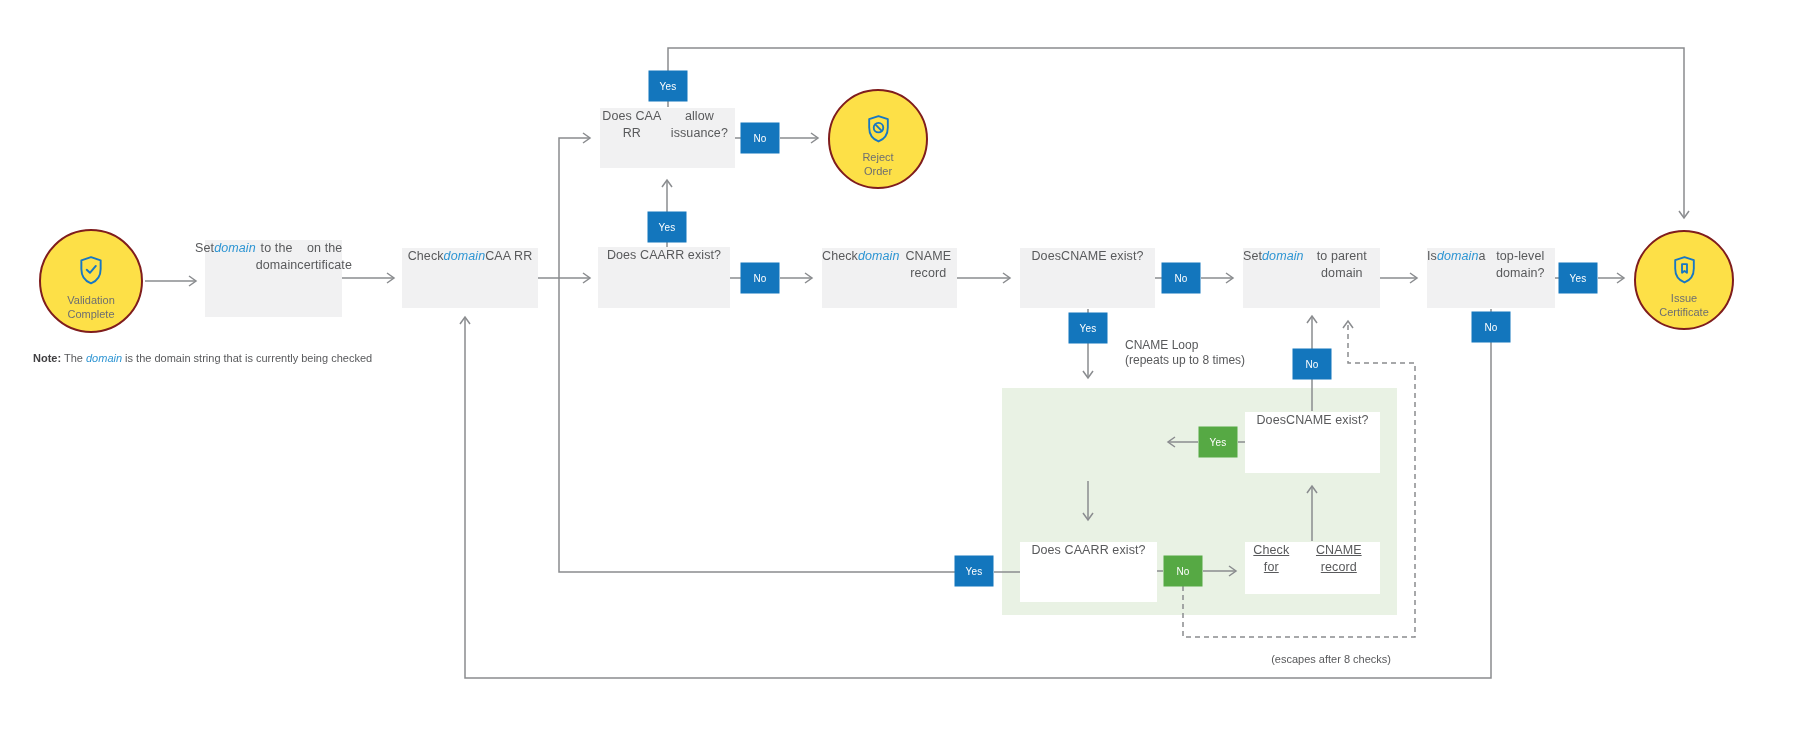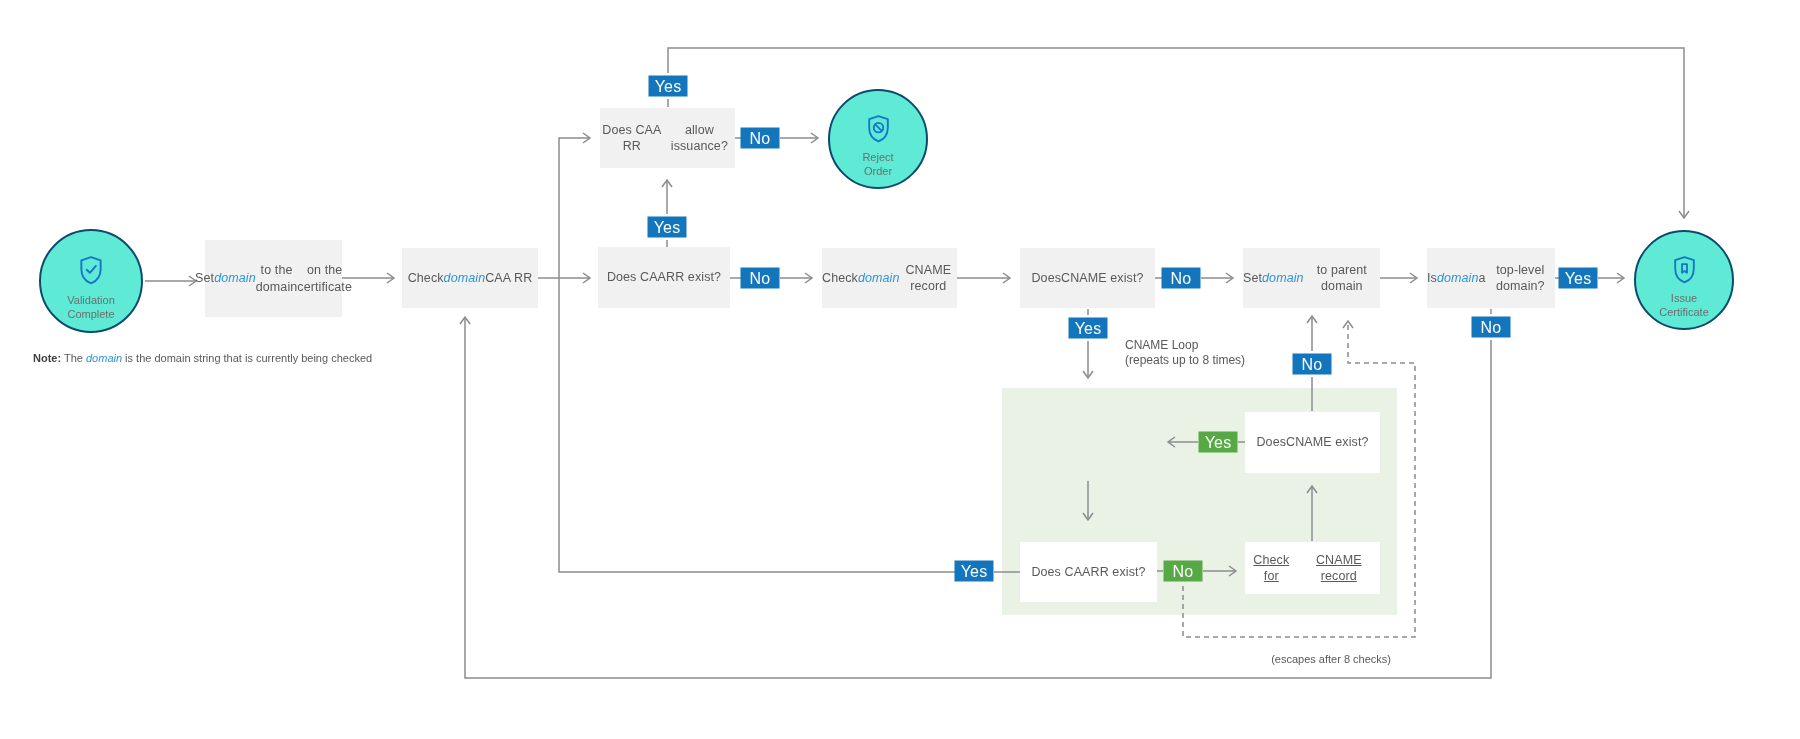--- a/index.html
+++ b/index.html
@@ -2,35 +2,35 @@
 <html><head>
 <meta charset="utf-8">
 <style>
   html,body{margin:0;padding:0;background:#ffffff;}
   #canvas{
     position:relative;width:1800px;height:739px;background:#ffffff;
     font-family:"Liberation Sans", sans-serif;overflow:hidden;
   }
   .node{
     position:absolute;background:#f1f1f2;color:#58595b;
-    display:flex;align-items:center;justify-content:center;text-align:center;
+    display:flex;align-items:flex-start;justify-content:center;text-align:center;
     font-size:12.5px;line-height:1.32;letter-spacing:.1px;
   }
   .node.white{background:#ffffff;}
   .em-domain{color:#2e95d3;font-style:italic;}
   .bold{font-weight:bold;color:#414042;}
   .badge{
-    position:absolute;width:39px;height:21px;transform:translate(-50%,-50%);
+    position:absolute;width:39px;height:31px;transform:translate(-50%,-50%);
     display:flex;align-items:center;justify-content:center;
-    color:#ffffff;font-size:16px;letter-spacing:.2px;
+    color:#ffffff;font-size:10px;letter-spacing:.2px;
   }
   .badge.blue{background:#1376bd;}
   .badge.green{background:#56a944;}
   .circle{
-    position:absolute;border:2px solid #0c4a6e;border-radius:50%;background:#5eead4;
+    position:absolute;border:2px solid #7f1d1d;border-radius:50%;background:#fde047;
     display:flex;flex-direction:column;align-items:center;justify-content:center;gap:4px;
     color:#6d6e71;font-size:11px;line-height:1.3;text-align:center;white-space:pre-line;
     box-sizing:border-box;
   }
   .region{position:absolute;background:#e9f2e4;}
   .lbl{position:absolute;color:#58595b;font-size:12px;line-height:15px;}
   .lbl.small{font-size:11px;}
   svg.wires{position:absolute;left:0;top:0;pointer-events:none;}
 </style>
 </head>

